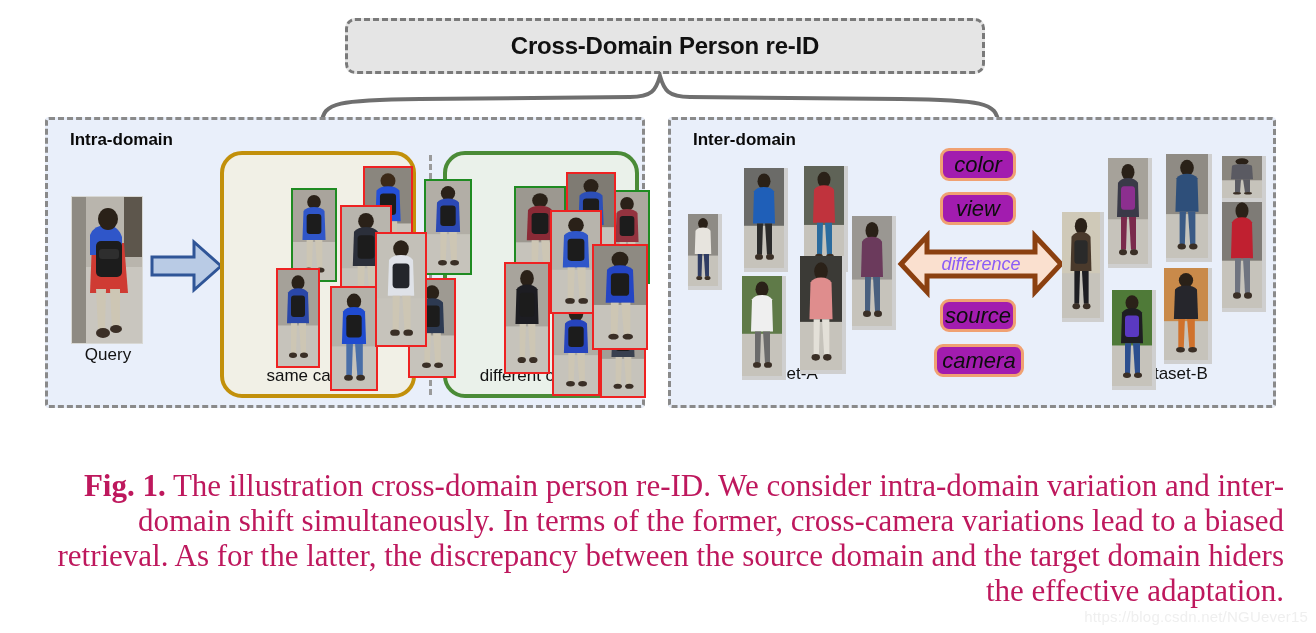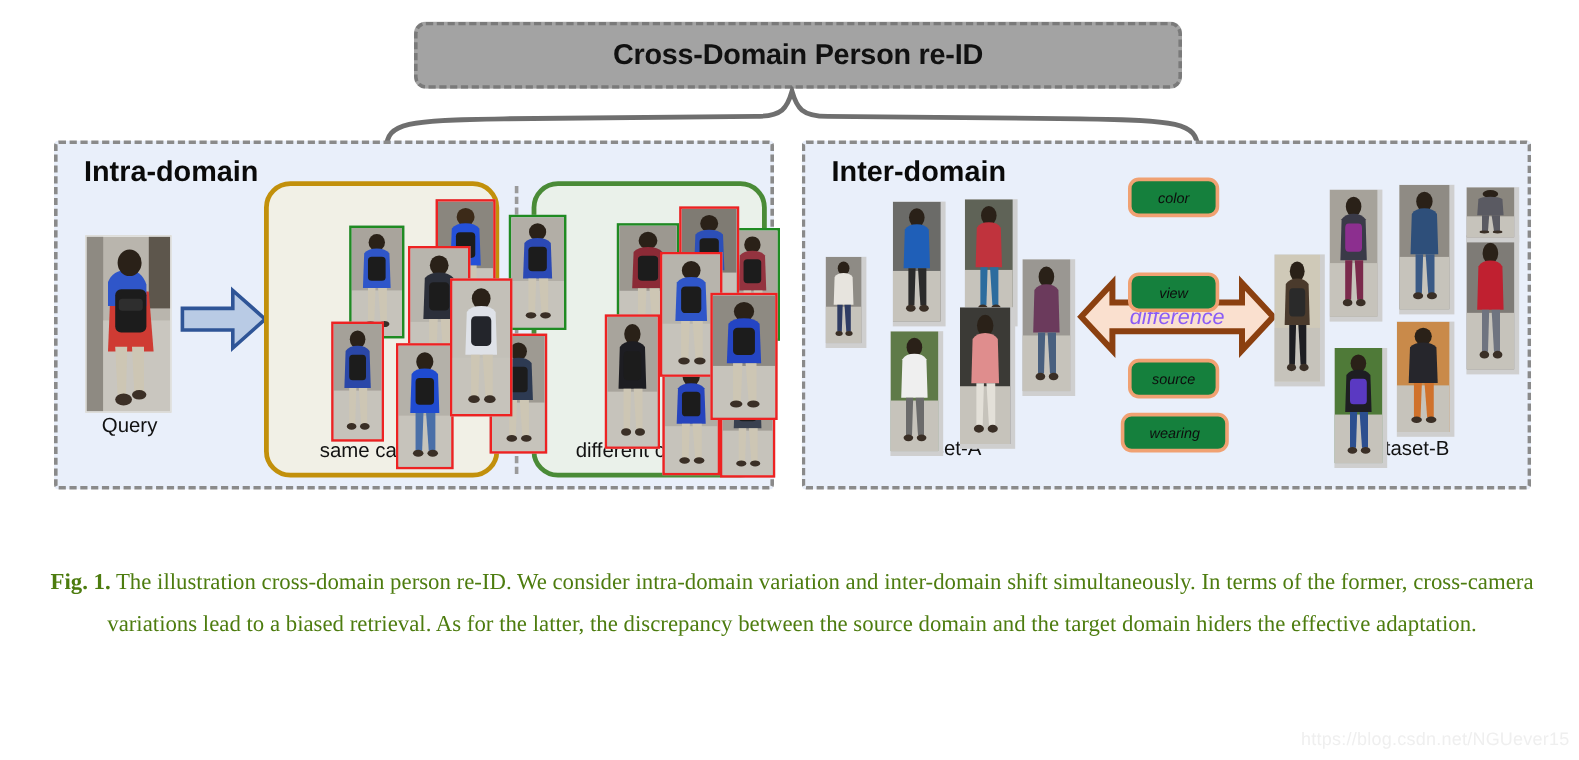--- a/index.html
+++ b/index.html
@@ -15,21 +15,21 @@
     font-family: "Liberation Sans", sans-serif;
   }
 
   
   #title-box {
     position: absolute;
     left: 345px;
     top: 18px;
     width: 640px;
     height: 56px;
-    background: #a3a3a3;
+    background: #e5e5e5;
     border: 3px dashed #7a7a7a;
     border-radius: 10px;
     box-sizing: border-box;
     display: flex;
     align-items: center;
     justify-content: center;
   }
   #title-box .title-text {
     font-size: 24px;
     font-weight: bold;
@@ -57,21 +57,21 @@
     border-radius: 4px;
     box-sizing: border-box;
   }
   #panel-intra { left: 45px;  width: 600px; }
   #panel-inter { left: 668px; width: 608px; }
 
   .panel-title {
     position: absolute;
     left: 22px;
     top: 10px;
-    font-size: 24px;
+    font-size: 17px;
     font-weight: bold;
     color: #0a0a0a;
   }
 
   
   #query-photo {
     position: absolute;
     left: 71px;
     top: 196px;
     width: 72px;
@@ -176,48 +176,48 @@
     justify-content: center;
     font-size: 18px;
     font-style: italic;
     color: #8b5cf6;
     pointer-events: none;
   }
 
   
   .tag {
     position: absolute;
-    background: #15803d;
+    background: #a21caf;
     border: 3px solid #f0a172;
     border-radius: 9px;
     box-sizing: border-box;
     display: flex;
     align-items: center;
     justify-content: center;
-    font-size: 12px;
+    font-size: 22px;
     font-style: italic;
     color: #0d0d0d;
     height: 33px;
   }
   #tag-0 { left: 940px; top: 148px; width: 76px; }
-  #tag-1 { left: 940px; top: 192px; width: 76px; margin-top: 35px; }
+  #tag-1 { left: 940px; top: 192px; width: 76px; }
   #tag-2 { left: 940px; top: 299px; width: 76px; }
   #tag-3 { left: 934px; top: 344px; width: 90px; }
 
   
   #caption {
     position: absolute;
     left: 36px;
     top: 468px;
     width: 1248px;
     font-family: "Liberation Serif", serif;
-    font-size: 19px;
+    font-size: 31px;
     line-height: 35px;
-    color: #4d7c0f;
-    text-align: center;
+    color: #be185d;
+    text-align: right;
   }
   #caption .figlabel {
     font-weight: bold;
   }
 
   #watermark {
     position: absolute;
     right: 8px;
     bottom: 8px;
     font-size: 15px;
@@ -281,21 +281,21 @@
 <div class="ds-label" id="label-ds-b">Dataset-B</div>
 
 <svg id="diff-arrow" viewBox="0 0 168 72">
   <path d="M4,36 L30,8 L30,24 L138,24 L138,8 L164,36 L138,64 L138,48 L30,48 L30,64 Z" fill="#fae0cf" stroke="#8b4010" stroke-width="5" stroke-linejoin="miter"></path>
 </svg>
 <div id="diff-arrow-text">difference</div>
 
 <div class="tag" id="tag-0">color</div>
 <div class="tag" id="tag-1">view</div>
 <div class="tag" id="tag-2">source</div>
-<div class="tag" id="tag-3">wearing</div>
+<div class="tag" id="tag-3">camera</div>
 
 <div id="caption"><span class="figlabel">Fig. 1.</span><span> The illustration cross-domain person re-ID. We consider intra-domain variation and inter-domain shift simultaneously. In terms of the former, cross-camera variations lead to a biased retrieval. As for the latter, the discrepancy between the source domain and the target domain hiders the effective adaptation.</span></div>
 
 <div id="watermark">https://blog.csdn.net/NGUever15</div>
 
 <div class="thumb green" style="left: 291px; top: 188px; width: 46px; height: 94px; z-index: 7;"><svg width="42" height="90" viewBox="0 0 40 90" preserveAspectRatio="none">
       <rect width="40" height="90" fill="#a9a49c"></rect>
       <rect x="0" y="52" width="40" height="38" fill="#c6c3bb"></rect>
       <ellipse cx="20" cy="12" rx="6.5" ry="7" fill="#2a2118"></ellipse>
       <path d="M10 21 Q13 17 20 17 Q27 17 30 21 L31 50 L9 50 Z" fill="#2f56c9"></path>

